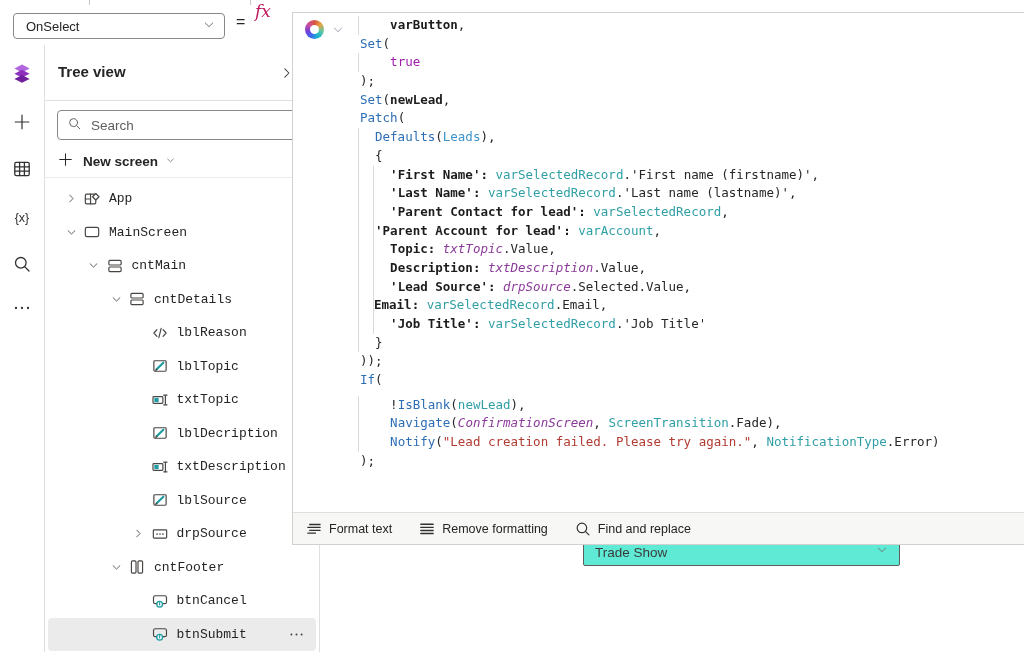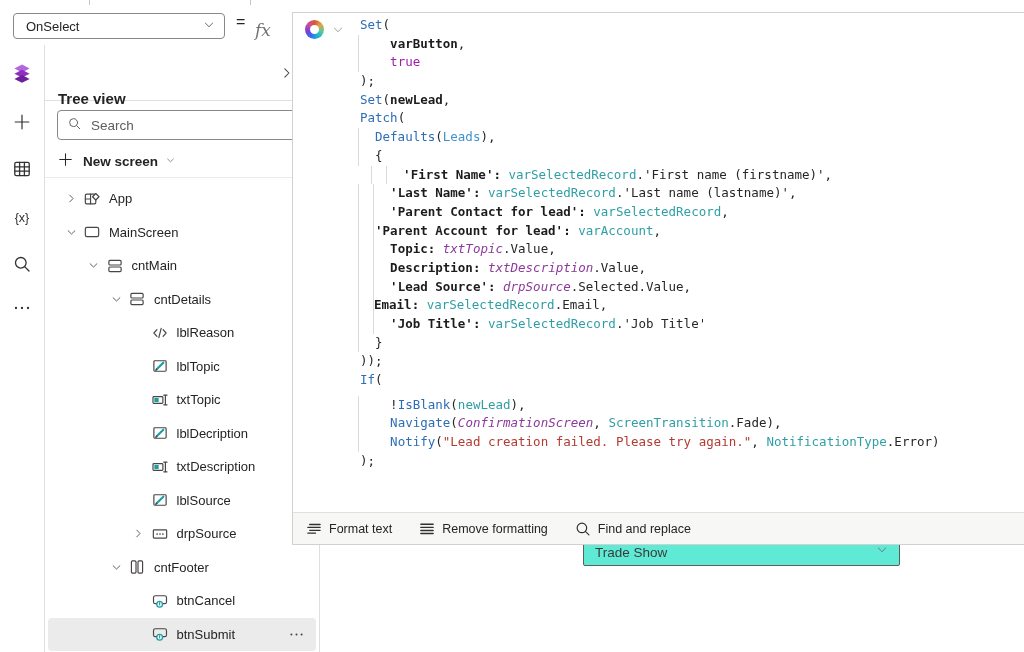--- a/index.html
+++ b/index.html
@@ -13,44 +13,44 @@
   
   #topbar{left:0;top:0;width:1024px;height:45px;background:#fff;border-bottom:1px solid #E6E4E2;}
   .crop-tick{top:0;width:1px;height:5px;background:#C8C6C4;}
   #prop-combo{
     left:13px;top:13px;width:212px;height:26px;border:1px solid #8A8886;border-radius:4px;
     background:#fff;display:flex;align-items:center;padding:0 8px 0 12px;box-sizing:border-box;
     font-size:13px;color:#242424;
   }
   #prop-combo .combo-label{flex:1;}
   #equals-sign{left:236px;top:13px;font-size:16px;font-weight:500;color:#242424;}
-  #fx-glyph{left:255px;top:20px;font-size:17px;font-style:italic;font-family:"DejaVu Serif",serif;color:#737373;}
+  #fx-glyph{left:255px;top:1px;font-size:17px;font-style:italic;font-family:"DejaVu Serif",serif;color:#be185d;}
   
   #rail{left:0;top:45px;width:45px;height:607px;background:#fff;border-right:1px solid #E1DFDD;box-sizing:border-box;}
   .rail-item{position:absolute;left:12px;width:20px;height:20px;display:flex;align-items:center;justify-content:center;cursor:pointer;}
   .rail-var{font-size:12.5px;color:#323130;letter-spacing:0;}
   
   #tree-panel{left:45px;top:45px;width:275px;height:607px;background:#fff;border-right:1px solid #E1DFDD;box-sizing:border-box;}
   #tree-header{position:absolute;left:0;top:0;width:100%;height:56px;border-bottom:1px solid #E1DFDD;box-sizing:border-box;}
-  #tree-title{position:absolute;left:13px;top:18px;font-size:15px;font-weight:700;color:#242424;margin-top:27px;}
+  #tree-title{position:absolute;left:13px;top:18px;font-size:15px;font-weight:700;color:#242424;}
   #tree-collapse{position:absolute;right:24px;top:20px;width:16px;height:16px;cursor:pointer;}
   #tree-search{
     position:absolute;left:12px;top:65px;width:252px;height:30px;border:1px solid #8A8886;border-radius:4px;
     background:#fff;display:flex;align-items:center;box-sizing:border-box;padding:0 6px 0 9px;
   }
   #tree-search input{
     border:none;outline:none;flex:1;font-size:13.5px;color:#242424;background:transparent;margin-left:7px;
     font-family:"Liberation Sans","DejaVu Sans",sans-serif;
   }
   #tree-search input::placeholder{color:#605E5C;opacity:1;}
   #new-screen{position:absolute;left:12px;top:102px;height:28px;display:flex;align-items:center;cursor:pointer;}
   #new-screen .ns-label{font-size:13.5px;font-weight:700;color:#242424;margin:0 7px 0 9px;}
   #tree-divider{position:absolute;left:0;top:132px;width:100%;height:1px;background:#EDEBE9;}
   #tree-rows{position:absolute;left:0;top:137px;width:100%;height:470px;}
-  .trow{position:absolute;left:3px;right:3px;height:33.5px;display:flex;align-items:center;box-sizing:border-box;border-radius:4px;cursor:pointer;}
+  .trow{position:absolute;left:3px;right:3px;height:33.5px;display:flex;align-items:center;box-sizing:border-box;border-radius:4px;cursor:pointer;font-family:Liberation Mono, monospace;}
   .trow.sel{background:#EBEBEB;}
   .trow .chev{width:16px;height:16px;margin-right:4px;flex:0 0 16px;display:flex;align-items:center;justify-content:center;}
   .trow .ticon{width:18px;height:18px;margin-right:8px;flex:0 0 18px;display:flex;align-items:center;justify-content:center;}
   .trow .tlabel{font-size:13px;color:#242424;white-space:nowrap;}
   .trow .more{position:absolute;right:10px;top:8px;width:18px;height:18px;}
   
   #fx-editor{
     left:292px;top:12px;width:732px;height:533px;background:#fff;z-index:10;
     border:1px solid #D3D1CF;border-right:none;box-sizing:border-box;
   }
@@ -354,29 +354,29 @@
 <div class="abs" id="fx-editor">
   <div id="copilot-btn">
     <span class="copilot-ring">
         <span class="hole"></span>
       </span>
     <span id="copilot-chev"><svg width="14" height="14" viewBox="0 0 20 20" fill="none" stroke-width="1.3" stroke-linecap="round" stroke-linejoin="round">
           <path d="M4.8 7.3 L10 12.4 L15.2 7.3" stroke="#9B8FA5"></path>
         </svg></span>
   </div>
   <div id="code">
+      <div class="code-line" style="padding-left: 30.12px;"><span class="guide" style="left: -2px;"></span><span class="tk-ky">varButton</span><span class="tk-df">,</span></div>
       <div class="code-line" style="padding-left: 0px;"><span class="tk-fn">Set</span><span class="tk-df">(</span></div>
-      <div class="code-line" style="padding-left: 30.12px;"><span class="guide" style="left: -2px;"></span><span class="tk-ky">varButton</span><span class="tk-df">,</span></div>
       <div class="code-line" style="padding-left: 30.12px;"><span class="guide" style="left: -2px;"></span><span class="tk-bl">true</span></div>
       <div class="code-line" style="padding-left: 0px;"><span class="tk-df">);</span></div>
       <div class="code-line" style="padding-left: 0px;"><span class="tk-fn">Set</span><span class="tk-df">(</span><span class="tk-ky">newLead</span><span class="tk-df">,</span></div>
       <div class="code-line" style="padding-left: 0px;"><span class="tk-fn">Patch</span><span class="tk-df">(</span></div>
       <div class="code-line" style="padding-left: 15.06px;"><span class="guide" style="left: -2px;"></span><span class="tk-fn">Defaults</span><span class="tk-df">(</span><span class="tk-ds">Leads</span><span class="tk-df">),</span></div>
       <div class="code-line" style="padding-left: 15.06px;"><span class="guide" style="left: -2px;"></span><span class="tk-df">{</span></div>
-      <div class="code-line" style="padding-left: 30.12px; margin-left: 13px;"><span class="guide" style="left: -2px;"></span><span class="guide" style="left: 13.06px;"></span><span class="tk-ky">'First Name':</span><span class="tk-df"> </span><span class="tk-vr">varSelectedRecord</span><span class="tk-df">.'First name (firstname)',</span></div>
+      <div class="code-line" style="padding-left: 30.12px;"><span class="guide" style="left: -2px;"></span><span class="guide" style="left: 13.06px;"></span><span class="tk-ky">'First Name':</span><span class="tk-df"> </span><span class="tk-vr">varSelectedRecord</span><span class="tk-df">.'First name (firstname)',</span></div>
       <div class="code-line" style="padding-left: 30.12px;"><span class="guide" style="left: -2px;"></span><span class="guide" style="left: 13.06px;"></span><span class="tk-ky">'Last Name':</span><span class="tk-df"> </span><span class="tk-vr">varSelectedRecord</span><span class="tk-df">.'Last name (lastname)',</span></div>
       <div class="code-line" style="padding-left: 30.12px;"><span class="guide" style="left: -2px;"></span><span class="guide" style="left: 13.06px;"></span><span class="tk-ky">'Parent Contact for lead':</span><span class="tk-df"> </span><span class="tk-vr">varSelectedRecord</span><span class="tk-df">,</span></div>
       <div class="code-line" style="padding-left: 15px;"><span class="guide" style="left: -2px;"></span><span class="guide" style="left: 13.06px;"></span><span class="tk-ky">'Parent Account for lead':</span><span class="tk-df"> </span><span class="tk-vr">varAccount</span><span class="tk-df">,</span></div>
       <div class="code-line" style="padding-left: 30.12px;"><span class="guide" style="left: -2px;"></span><span class="guide" style="left: 13.06px;"></span><span class="tk-ky">Topic:</span><span class="tk-df"> </span><span class="tk-ct">txtTopic</span><span class="tk-df">.Value,</span></div>
       <div class="code-line" style="padding-left: 30.12px;"><span class="guide" style="left: -2px;"></span><span class="guide" style="left: 13.06px;"></span><span class="tk-ky">Description:</span><span class="tk-df"> </span><span class="tk-ct">txtDescription</span><span class="tk-df">.Value,</span></div>
       <div class="code-line" style="padding-left: 30.12px;"><span class="guide" style="left: -2px;"></span><span class="guide" style="left: 13.06px;"></span><span class="tk-ky">'Lead Source':</span><span class="tk-df"> </span><span class="tk-ct">drpSource</span><span class="tk-df">.Selected.Value,</span></div>
       <div class="code-line" style="padding-left: 14px;"><span class="guide" style="left: -2px;"></span><span class="guide" style="left: 13.06px;"></span><span class="tk-ky">Email:</span><span class="tk-df"> </span><span class="tk-vr">varSelectedRecord</span><span class="tk-df">.Email,</span></div>
       <div class="code-line" style="padding-left: 30.12px;"><span class="guide" style="left: -2px;"></span><span class="guide" style="left: 13.06px;"></span><span class="tk-ky">'Job Title':</span><span class="tk-df"> </span><span class="tk-vr">varSelectedRecord</span><span class="tk-df">.'Job Title'</span></div>
       <div class="code-line" style="padding-left: 15.06px;"><span class="guide" style="left: -2px;"></span><span class="tk-df">}</span></div>
       <div class="code-line" style="padding-left: 0px;"><span class="tk-df">));</span></div>

